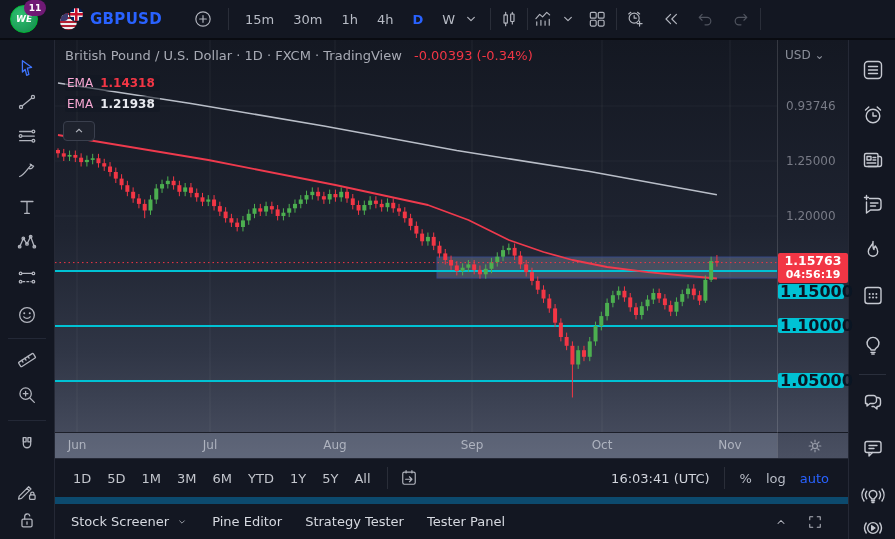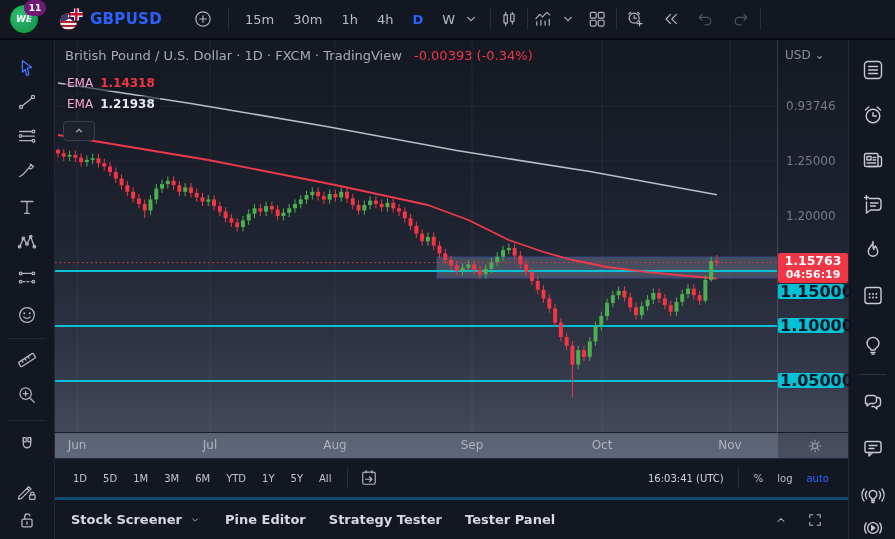--- a/index.html
+++ b/index.html
@@ -63,29 +63,29 @@
   #last-lab{position:absolute;left:1px;width:66px;text-align:center;background:#f23645;color:#fff;border-radius:2px;
             padding:1px 2px;line-height:14px;cursor:pointer;}
   #last-lab .p{font-size:12.5px;font-weight:bold;}
   #last-lab .cd{font-size:11px;font-weight:bold;}
   
   #taxis{position:absolute;left:0;top:392px;width:722px;height:26px;cursor:ew-resize;}
   .month{position:absolute;top:6px;transform:translateX(-50%);font-size:12px;color:#aeb3bf;}
   #gear{position:absolute;left:748px;top:396px;width:24px;height:20px;color:#9a9eab;cursor:pointer;}
   
   #btoolbar{position:absolute;left:55px;top:458px;width:793px;height:39px;background:#131722;border-top:1px solid #252936;
-            box-sizing:border-box;display:flex;align-items:center;font-size:10px;}
+            box-sizing:border-box;display:flex;align-items:center;font-size:13px;}
   .rangeb{color:#c3c6cd;padding:3px 6px;margin-left:4px;border-radius:4px;cursor:pointer;}
   #clockg{margin-left:auto;display:flex;align-items:center;}
   #clock{color:#d1d4dc;cursor:pointer;}
   .scaleb{color:#b8bcc6;cursor:pointer;padding:3px 7px;}
   .scaleb.blue{color:#2962ff;}
   
-  #btabs{position:absolute;left:55px;top:497px;width:793px;height:42px;background:#131722;border-top:3px solid #0c4a6e;
-         box-sizing:border-box;display:flex;align-items:center;font-size:13px;font-weight:bold;}
+  #btabs{position:absolute;left:55px;top:497px;width:793px;height:42px;background:#131722;border-top:7px solid #0c4a6e;
+         box-sizing:border-box;display:flex;align-items:center;font-size:13px;}
   .btab{color:#d6d9e0;margin-left:23px;cursor:pointer;display:flex;align-items:center;white-space:nowrap;}
   .btab:first-child{margin-left:16px;}
   #btabs-icons{margin-left:auto;display:flex;align-items:center;padding-right:24px;gap:16px;}
 </style>
 </head>
 <body>
 
 <div id="app">
 
   <header id="topbar">

